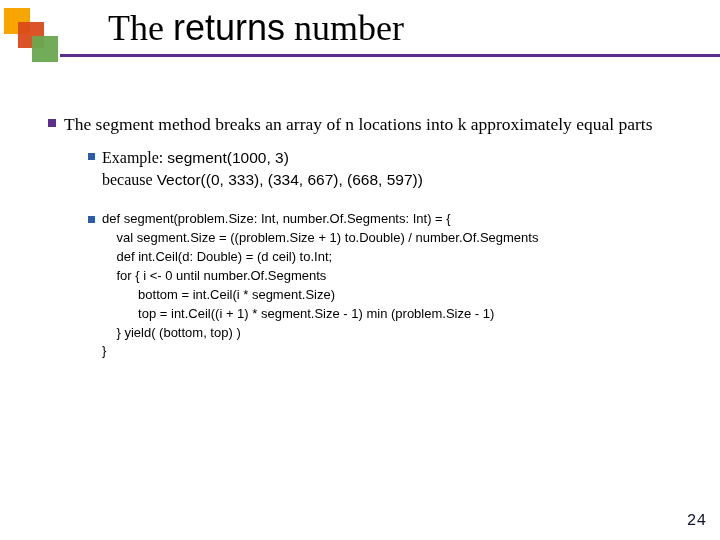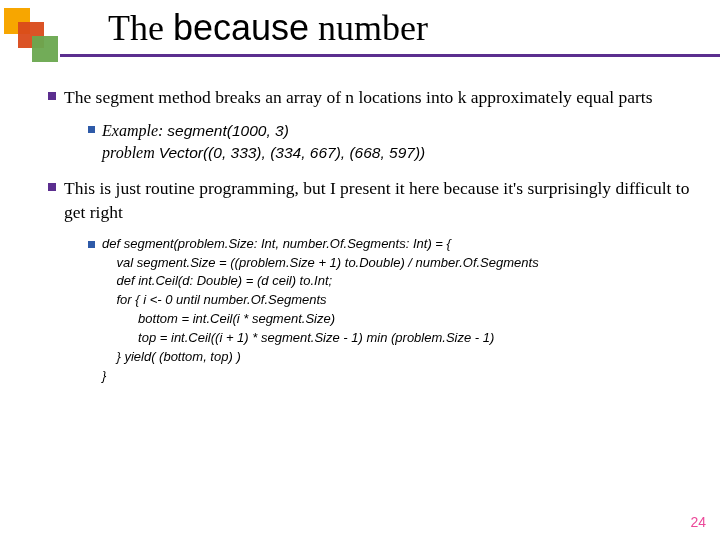--- a/index.html
+++ b/index.html
@@ -42,21 +42,21 @@
   }
   .title .seg { font-family: Tahoma, Verdana, Arial, sans-serif; }
   .body {
     position: absolute;
     left: 40px;
     top: 86px;
     right: 20px;
     font-size: 17.5px;
     line-height: 1.35;
   }
-  .lvl1 { display: flex; margin-bottom: 10px; }
+  .lvl1 { display: flex; margin-bottom: 10px; margin-top: 27px; }
   .lvl1 > .mark {
     flex: 0 0 24px;
     display: flex; align-items: flex-start; justify-content: center;
     padding-top: 6px;
   }
   .lvl1 > .mark > span {
     width: 8px; height: 8px; background: #5b2e8f; display: inline-block;
   }
   .lvl1 > .txt { flex: 1; }
   .lvl2 {
@@ -65,78 +65,72 @@
     font-size: 16px;
   }
   .lvl2 > .mark {
     flex: 0 0 22px;
     display: flex; align-items: flex-start; justify-content: center;
     padding-top: 6px;
   }
   .lvl2 > .mark > span {
     width: 7px; height: 7px; background: #2e5aa8; display: inline-block;
   }
-  .lvl2 > .txt { flex: 1; font-style: italic; }
+  .lvl2 > .txt { flex: 1; }
   .sans { font-family: Tahoma, Verdana, Arial, sans-serif; font-size: 15.5px; }
   .code {
     font-family: Tahoma, Verdana, Arial, sans-serif;
     font-size: 13px;
     line-height: 1.45;
     white-space: pre;
   }
   .slidenum {
     position: absolute;
     right: 14px;
     bottom: 10px;
-    font-family: Liberation Sans, sans-serif;
-    font-size: 14px;
-    color: #ec4899;
+    font-family: Liberation Mono, monospace;
+    font-size: 16px;
+    color: #0f172a;
   }
 </style>
 </head>
 <body>
 
 <div class="deco">
   <div class="sq a"></div>
   <div class="sq b"></div>
   <div class="sq c"></div>
 </div>
 <div class="hr"></div>
 
 <div class="title">
-  <span>The </span><span class="seg">because</span><span> number</span>
+  <span>The </span><span class="seg">returns</span><span> number</span>
 </div>
 
 <div class="body">
 
   <div class="lvl1">
     <div class="mark">
         <span></span>
       </div>
     <div class="txt">The segment method breaks an array of n locations into k approximately equal parts</div>
   </div>
 
   <div class="lvl2">
     <div class="mark">
         <span></span>
       </div>
     <div class="txt">
       <span>Example: </span><span class="sans">segment(1000, 3)</span><br>
-      <span>problem </span><span class="sans">Vector((0, 333), (334, 667), (668, 597))</span>
+      <span>because </span><span class="sans">Vector((0, 333), (334, 667), (668, 597))</span>
     </div>
   </div>
 
   <div style="height:10px"></div>
 
-  <div class="lvl1">
-    <div class="mark">
-        <span></span>
-      </div>
-    <div class="txt">This is just routine programming, but I present it here because it's surprisingly difficult to get right</div>
-  </div>
 
   <div class="lvl2">
     <div class="mark">
         <span></span>
       </div>
     <div class="txt">
       <div class="code">def segment(problem.Size: Int, number.Of.Segments: Int) = {
     val segment.Size = ((problem.Size + 1) to.Double) / number.Of.Segments
     def int.Ceil(d: Double) = (d ceil) to.Int;
     for { i &lt;- 0 until number.Of.Segments

